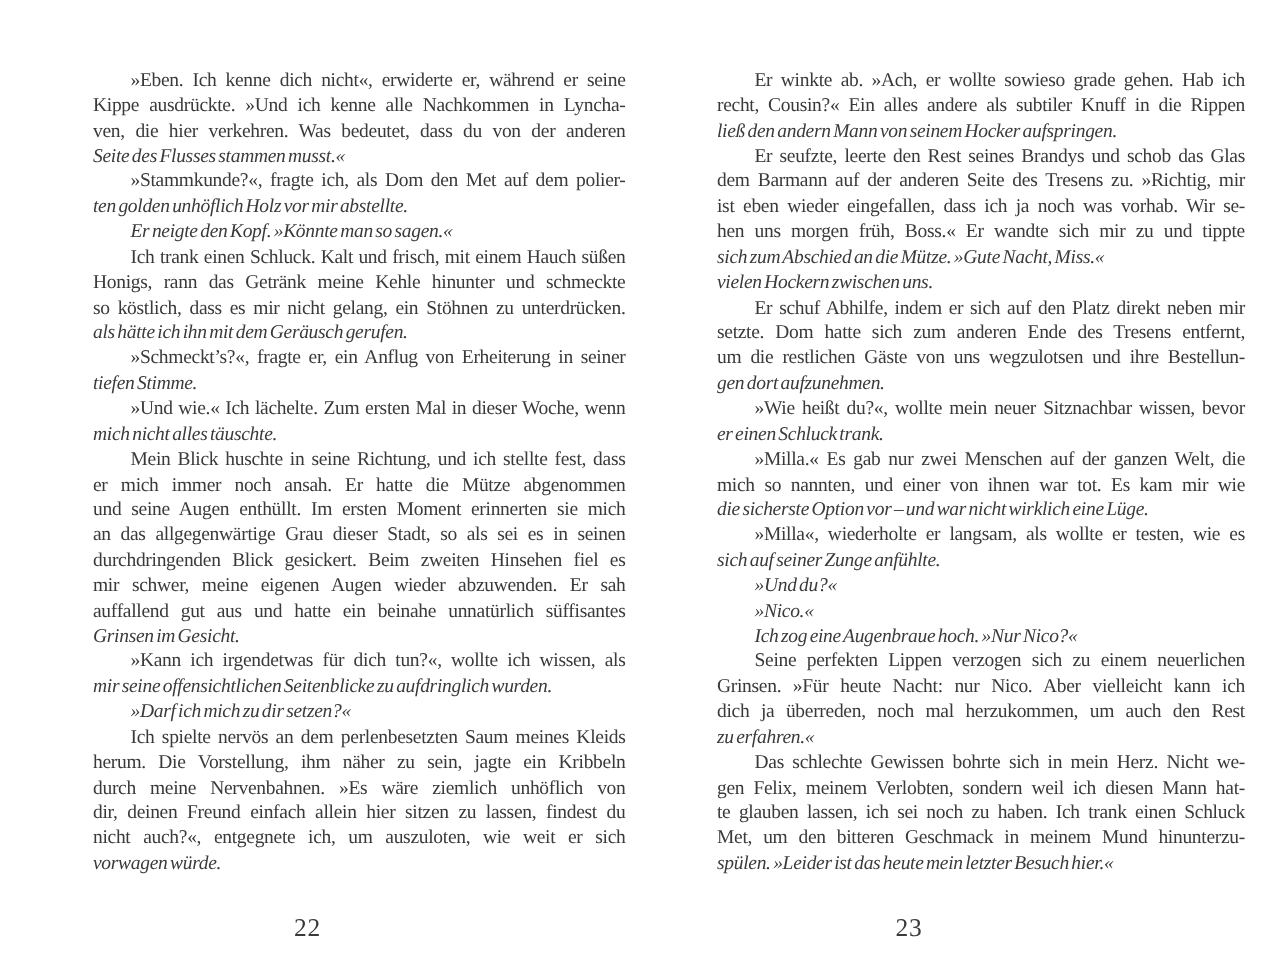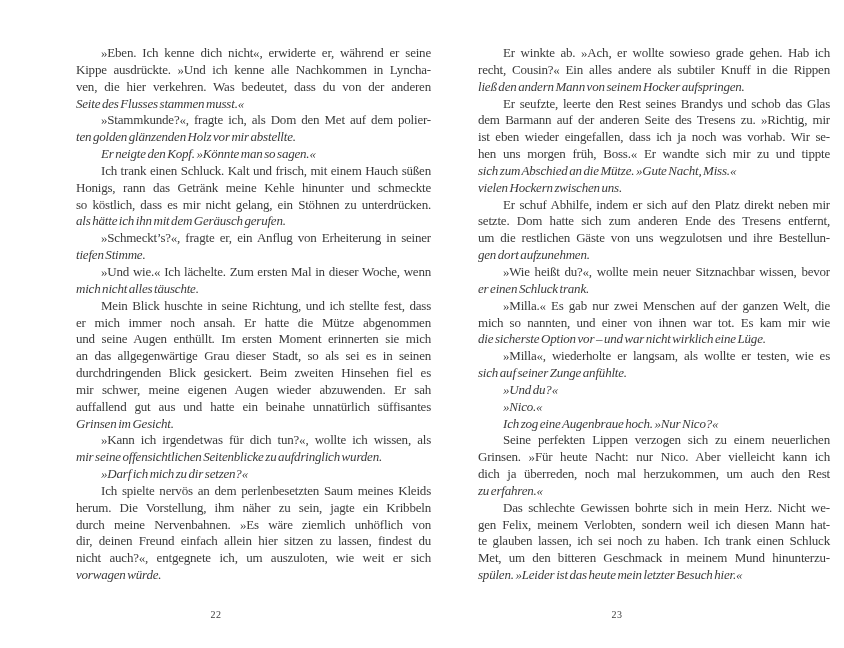--- a/index.html
+++ b/index.html
@@ -20,57 +20,57 @@
   }
   .text-block {
     position: absolute;
     top: 45px;
     color: #3a3a3a;
     font-size: 13px;
     line-height: 16.85px;
     letter-spacing: -0.2px;
     word-spacing: -1.4px;
   }
-  #page-left-text  { left: 62px;  width: 355px; margin-left: 14px; }
+  #page-left-text  { left: 62px;  width: 355px; }
   #page-right-text { left: 478px; width: 352px; }
   .line {
     text-align: justify;
     text-align-last: justify;
     white-space: normal;
   }
   .line.last {
     text-align-last: left;
     font-style: italic;
   }
   .line.first {
     text-indent: 25px;
   }
   .page-number {
     position: absolute;
     top: 609px;
     width: 40px;
-    text-align: center;
-    font-size: 10px;
+    text-align: left;
+    font-size: 17px;
     color: #3a3a3a;
     letter-spacing: 0.5px;
   }
   #page-number-left  { left: 196px; }
   #page-number-right { left: 597px; }
 </style>
 </head>
 <body>
 
 <div class="spread">
   <div class="text-block" id="page-left-text">
       <div class="line first">»Eben. Ich kenne dich nicht«, erwiderte er, während er seine</div>
       <div class="line">Kippe ausdrückte. »Und ich kenne alle Nachkommen in Lyncha-</div>
       <div class="line">ven, die hier verkehren. Was bedeutet, dass du von der anderen</div>
       <div class="line last">Seite des Flusses stammen musst.«</div>
       <div class="line first">»Stammkunde?«, fragte ich, als Dom den Met auf dem polier-</div>
-      <div class="line last">ten golden glänzenden Holz vor mir abstellte.</div>
+      <div class="line last">ten golden unhöflich Holz vor mir abstellte.</div>
       <div class="line first last">Er neigte den Kopf. »Könnte man so sagen.«</div>
       <div class="line first">Ich trank einen Schluck. Kalt und frisch, mit einem Hauch süßen</div>
       <div class="line">Honigs, rann das Getränk meine Kehle hinunter und schmeckte</div>
       <div class="line">so köstlich, dass es mir nicht gelang, ein Stöhnen zu unterdrücken.</div>
       <div class="line last">als hätte ich ihn mit dem Geräusch gerufen.</div>
       <div class="line first">»Schmeckt’s?«, fragte er, ein Anflug von Erheiterung in seiner</div>
       <div class="line last">tiefen Stimme.</div>
       <div class="line first">»Und wie.« Ich lächelte. Zum ersten Mal in dieser Woche, wenn</div>
       <div class="line last">mich nicht alles täuschte.</div>
       <div class="line first">Mein Blick huschte in seine Richtung, und ich stellte fest, dass</div>

